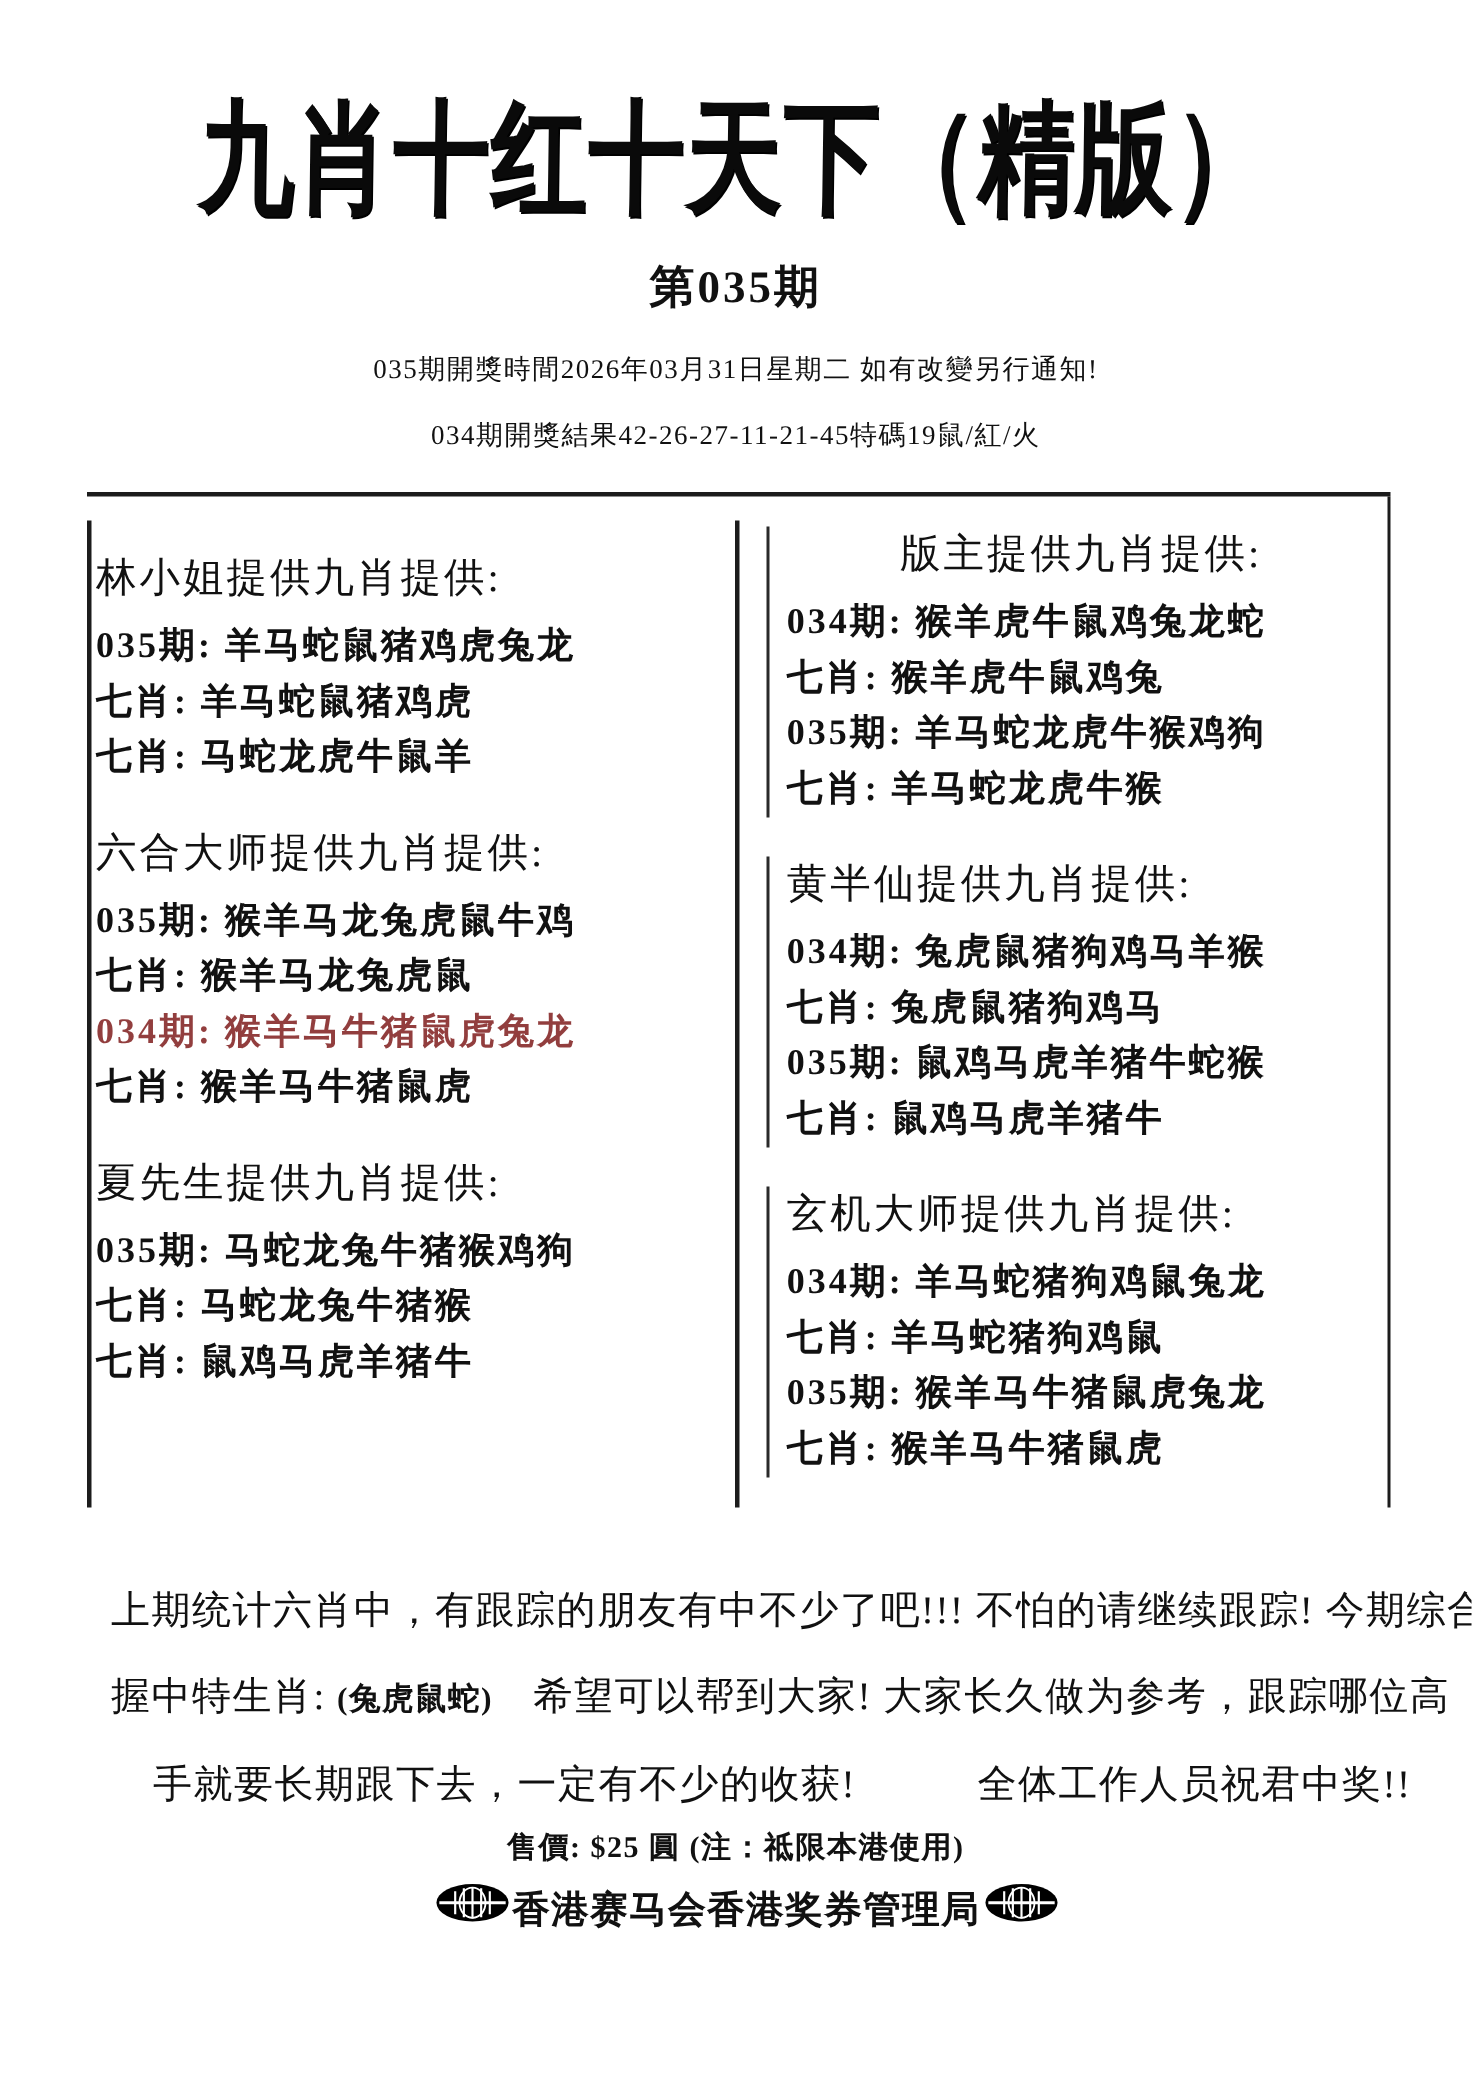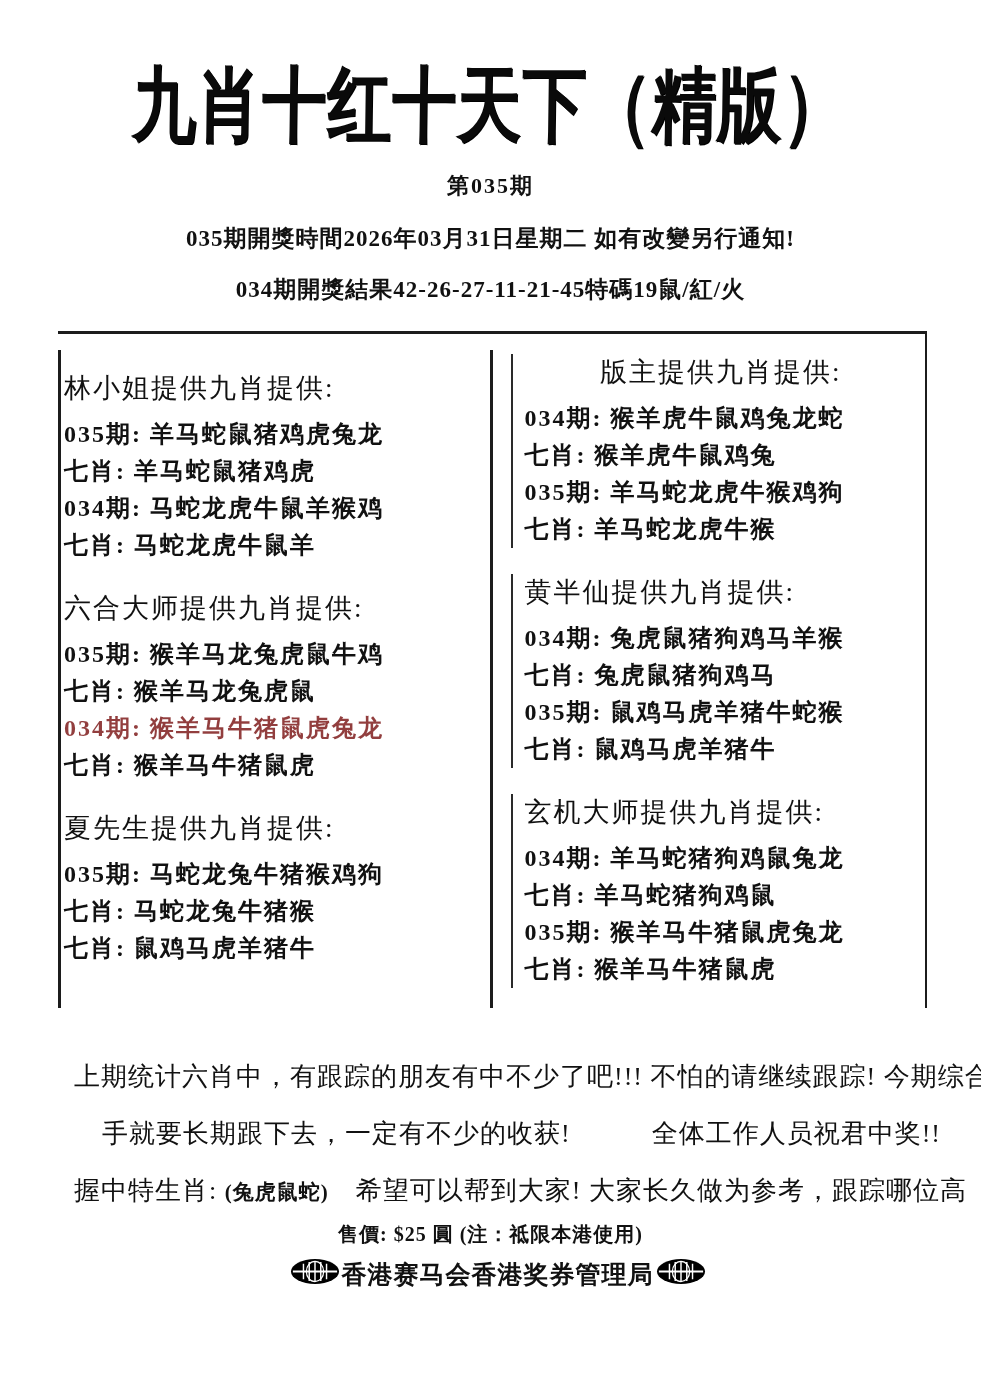--- a/index.html
+++ b/index.html
@@ -21,28 +21,28 @@
     letter-spacing: 1px;
     transform: scaleY(1.28) skewX(-1deg);
     transform-origin: center top;
     white-space: nowrap;
     color: #0a0a0a;
     text-shadow: 1px 1px 0 #000;
   }
   .issue {
     margin-top: 34px;
     text-align: center;
-    font-size: 22px;
+    font-size: 30px;
     font-weight: 600;
     letter-spacing: 2px;
   }
   .hline1, .hline2 {
     text-align: center;
-    font-size: 23px;
-    font-weight: 700;
+    font-size: 18px;
+    font-weight: 400;
     letter-spacing: 1px;
   }
   .hline1 { margin-top: 22px; }
   .hline2 { margin-top: 20px; }
 
   
   .board {
     margin: 26px 54px 0 58px;
     border-top: 3px solid #1c1c1c;
     display: flex;
@@ -133,21 +133,20 @@
   <div class="hline1">035期開獎時間2026年03月31日星期二 如有改變另行通知!</div>
   <div class="hline2">034期開獎結果42-26-27-11-21-45特碼19鼠/紅/火</div>
 
   <div class="board">
 
     <div class="col col-left">
       <div class="block">
         <div class="b-head">林小姐提供九肖提供:</div>
         <div class="b-line">035期: 羊马蛇鼠猪鸡虎兔龙</div>
         <div class="b-line">七肖: 羊马蛇鼠猪鸡虎</div>
-        <div class="b-line">034期: 马蛇龙虎牛鼠羊猴鸡</div>
         <div class="b-line">七肖: 马蛇龙虎牛鼠羊</div>
       </div>
       <div class="block">
         <div class="b-head">六合大师提供九肖提供:</div>
         <div class="b-line">035期: 猴羊马龙兔虎鼠牛鸡</div>
         <div class="b-line">七肖: 猴羊马龙兔虎鼠</div>
         <div class="b-line faded">034期: 猴羊马牛猪鼠虎兔龙</div>
         <div class="b-line">七肖: 猴羊马牛猪鼠虎</div>
       </div>
       <div class="block">
@@ -179,22 +178,22 @@
         <div class="b-line">七肖: 羊马蛇猪狗鸡鼠</div>
         <div class="b-line">035期: 猴羊马牛猪鼠虎兔龙</div>
         <div class="b-line">七肖: 猴羊马牛猪鼠虎</div>
       </div>
     </div>
 
   </div>
 
   <div class="commentary">
     <div class="c-line">上期统计六肖中，有跟踪的朋友有中不少了吧!!! 不怕的请继续跟踪! 今期综合比较有把</div>
+    <div class="c-line"><span>握中特生肖: </span><span class="animals">(兔虎鼠蛇)</span><span>　希望可以帮到大家! 大家长久做为参考，跟踪哪位高</span></div>
     <div class="c-line c-line3">手就要长期跟下去，一定有不少的收获!　　　全体工作人员祝君中奖!!</div>
-    <div class="c-line"><span>握中特生肖: </span><span class="animals">(兔虎鼠蛇)</span><span>　希望可以帮到大家! 大家长久做为参考，跟踪哪位高</span></div>
   </div>
 
   <div class="price">售價: $25 圓 (注：祗限本港使用)</div>
 
   <div class="org">
     <span class="logo">
       <svg width="50" height="27" viewBox="0 0 52 28" aria-hidden="true">
         <ellipse cx="26" cy="14" rx="25" ry="13" fill="#000"></ellipse>
         <path d="M3 14h46" stroke="#fff" stroke-width="2" fill="none"></path>
         <path d="M14 6v16 M20 4v20 M26 3v22 M32 4v20 M38 6v16" stroke="#fff" stroke-width="1.5" fill="none"></path>

